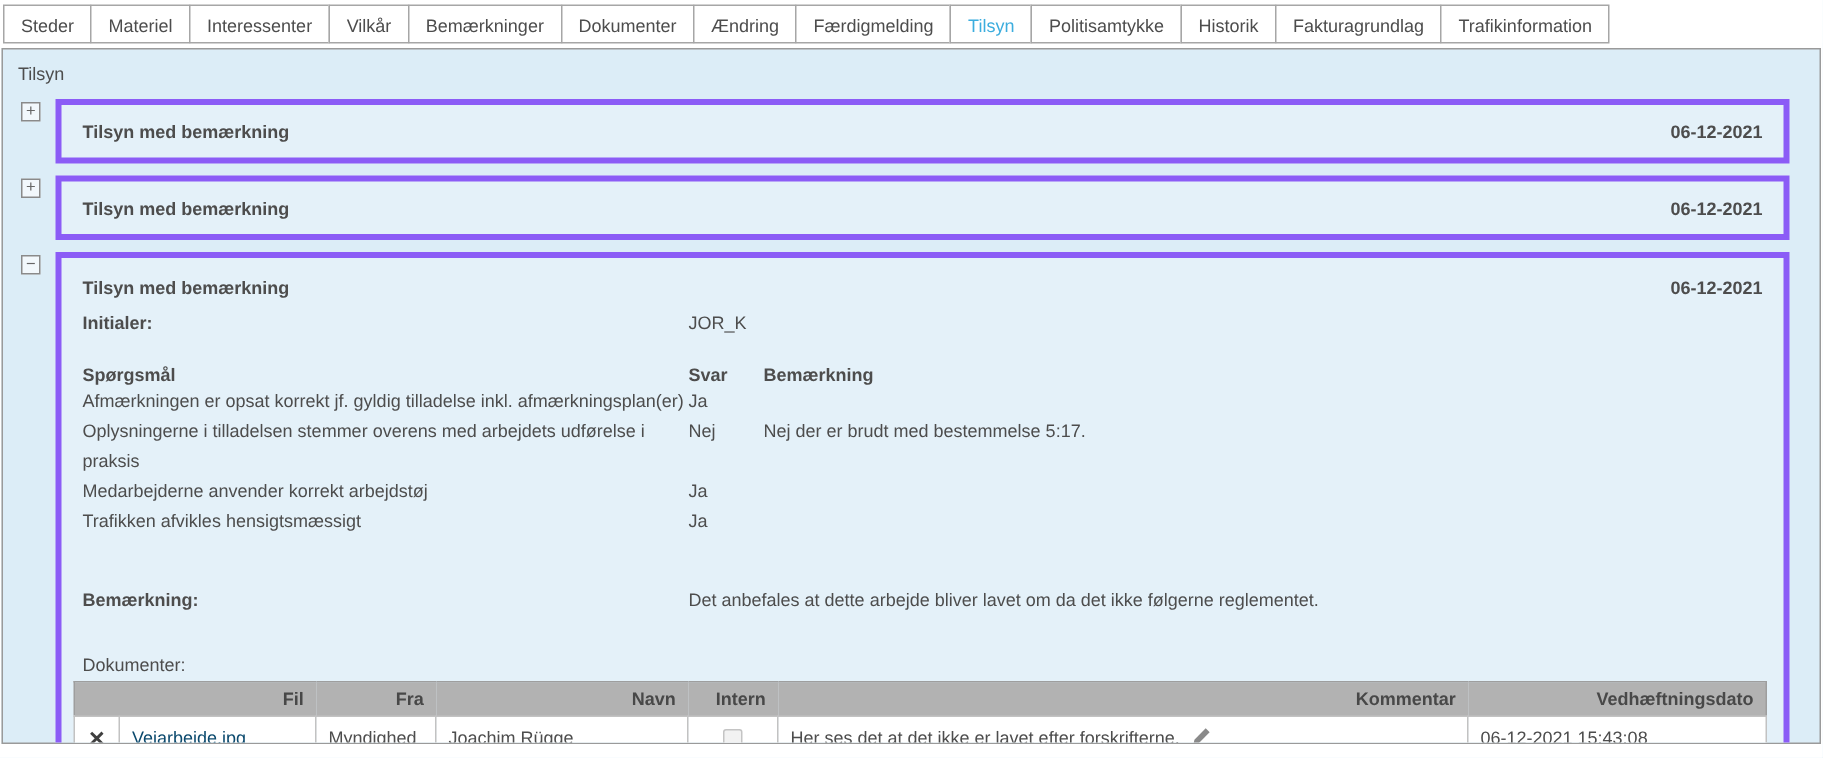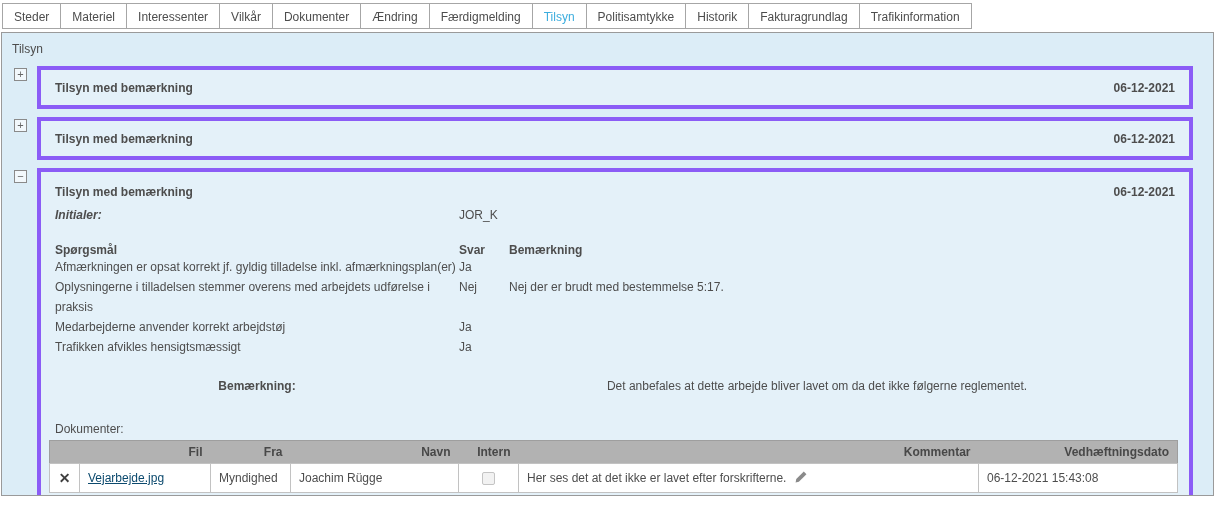--- a/index.html
+++ b/index.html
@@ -28,24 +28,24 @@
   .sec-box.collapsed { height:43px; display:flex; align-items:center;
     justify-content:space-between; padding:0 14px; font-weight:bold; }
 
   .sec-box.expanded { padding-bottom:10px; }
   .sec-head { display:flex; justify-content:space-between; padding:13px 14px 0;
     font-weight:bold; }
 
   .row2 { display:grid; grid-template-columns:404px auto; padding:0 14px; }
   .row3 { display:grid; grid-template-columns:404px 50px auto; padding:0 14px; }
   .init-row { margin-top:9px; }
-  .init-row .lbl { font-weight:bold;font-style:italic; }
+  .init-row .lbl { font-weight:bold; }
   .q-header { margin-top:21px; font-weight:bold; }
   .q-row { line-height:20px; }
-  .remark-row { margin-top:22px;text-align:center; }
+  .remark-row { margin-top:36px; }
   .remark-row .lbl { font-weight:bold; }
   .doc-label { margin-top:29px; padding:0 14px; }
 
   
   .doc-table-wrap { margin:4px 11px 0 8px; }
   table.doc { width:100%; border-collapse:collapse; font-size:12px;
     border:1px solid #9e9e9e; }
   table.doc th { background:#b2b2b2; color:#484848; font-weight:bold;
     text-align:right; padding:4px 8px; height:21px; }
   table.doc td { background:#fff; border:1px solid #c2c2c2; padding:5px 8px;
@@ -62,20 +62,21 @@
   .pencil { flex:0 0 auto; margin-left:8px; cursor:pointer; }
 </style>
 </head>
 <body>
 
 <div class="tabbar">
   <div class="tab">Steder</div>
   <div class="tab">Materiel</div>
   <div class="tab">Interessenter</div>
   <div class="tab">Vilkår</div>
+  <div class="tab">Bemærkninger</div>
   <div class="tab">Dokumenter</div>
   <div class="tab">Ændring</div>
   <div class="tab">Færdigmelding</div>
   <div class="tab active">Tilsyn</div>
   <div class="tab">Politisamtykke</div>
   <div class="tab">Historik</div>
   <div class="tab">Fakturagrundlag</div>
   <div class="tab">Trafikinformation</div>
 </div>
 

